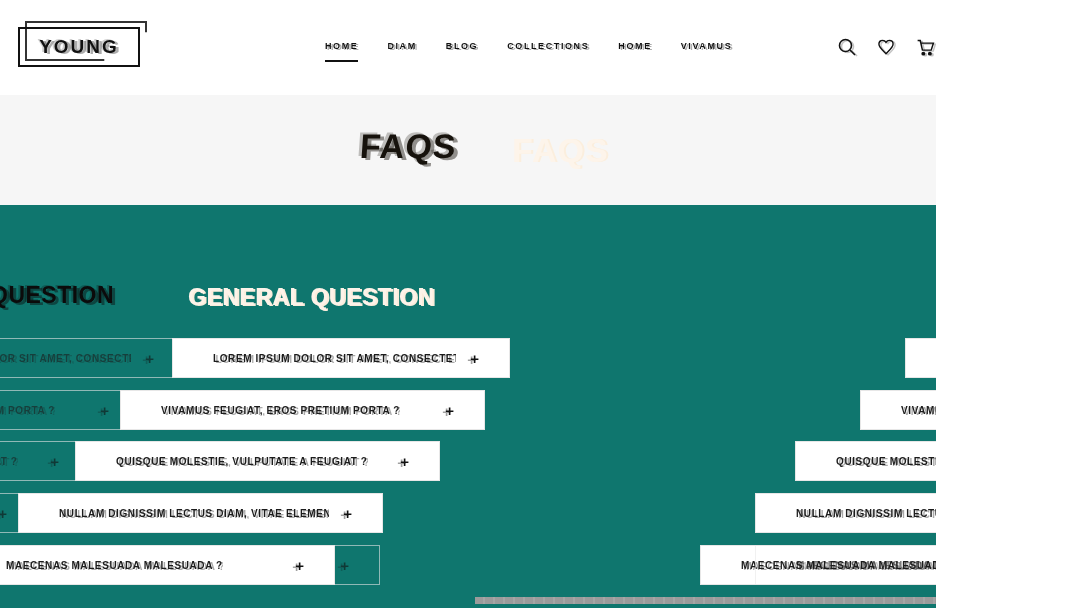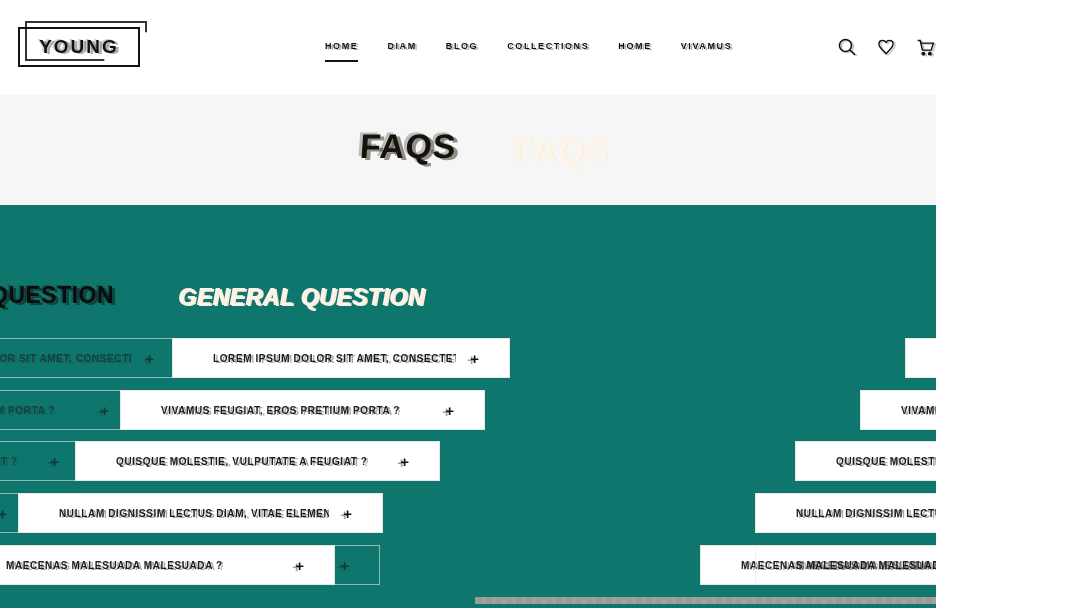--- a/index.html
+++ b/index.html
@@ -28,22 +28,22 @@
                 color:#16120c; transform:skewX(-4deg);
                 text-shadow:4px 2px 0 rgba(22,18,12,.45), -3px -2px 0 rgba(22,18,12,.25); }
   .hero-title-ghost { position:absolute; top:36px; left:512px; font-size:34px; font-weight:800;
                 letter-spacing:1px; color:#fdf4ea; text-shadow:2px 0 0 #fbeedd; }
 
   
   .faq-heading { position:absolute; font-size:23px; font-weight:900; letter-spacing:.5px; color:#0b0b0b;
                  white-space:nowrap; text-shadow:3px 2px 0 rgba(11,11,11,.45), -2px -1px 0 rgba(11,11,11,.25); }
   .faq-heading.left  { top:282px; left:-10px; }
   .faq-heading.right { top:280px; left:1002px; }
-  .faq-heading-ghost { position:absolute; top:284px; left:178px; font-size:23px; font-weight:900;
-                 letter-spacing:.5px; color:#fdf3e9; white-space:nowrap; text-shadow:2px 1px 0 #fbecdb;font-style:italic; }
+  .faq-heading-ghost { position:absolute; top:284px; left:188px; font-size:23px; font-weight:900;
+                 letter-spacing:.5px; color:#fdf3e9; white-space:nowrap; text-shadow:2px 1px 0 #fbecdb; }
 
   .faq-row { position:absolute; height:40px; background:#fff; border:1px solid #e7e7e7;
              display:flex; align-items:center; padding:0 30px 0 40px; cursor:pointer; }
   .faq-row .q { font-size:10px; font-weight:600; letter-spacing:.6px; color:#1c1c1c; white-space:nowrap;
              overflow:hidden; text-shadow:2.5px 1px 0 rgba(28,28,28,.38); }
   .faq-row .plus { margin-left:auto; font-size:15px; font-weight:700; color:#111; line-height:1;
              text-shadow:-3px 1px 0 rgba(17,17,17,.4); padding-left:14px; }
   .faq-row.ghost { opacity:.6; background:transparent; }
 
   

